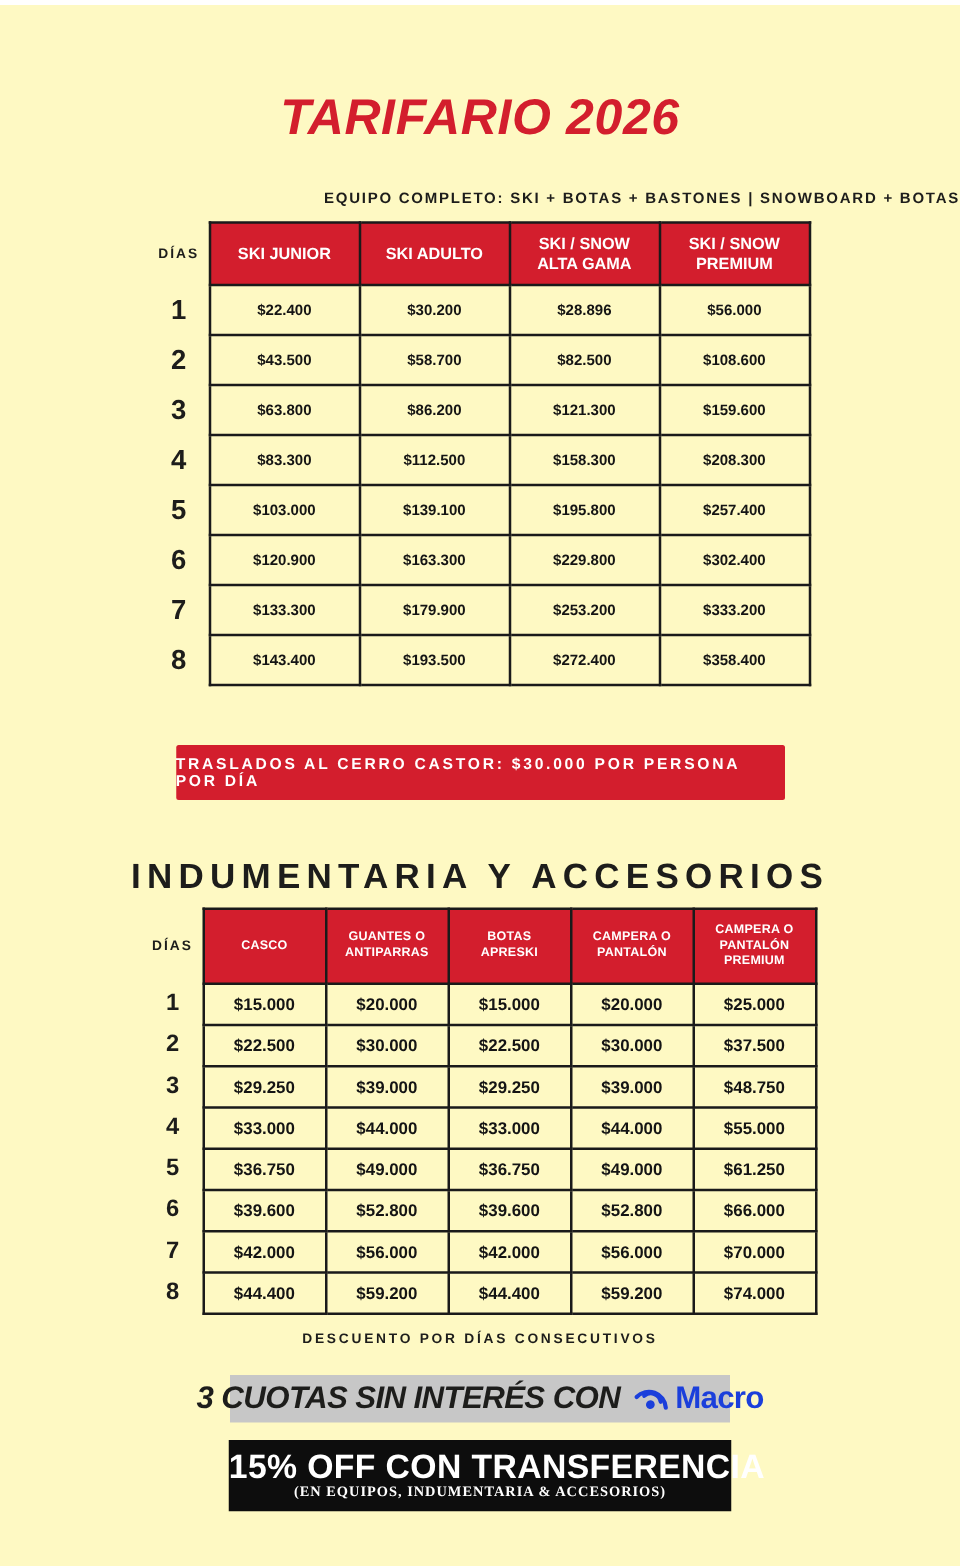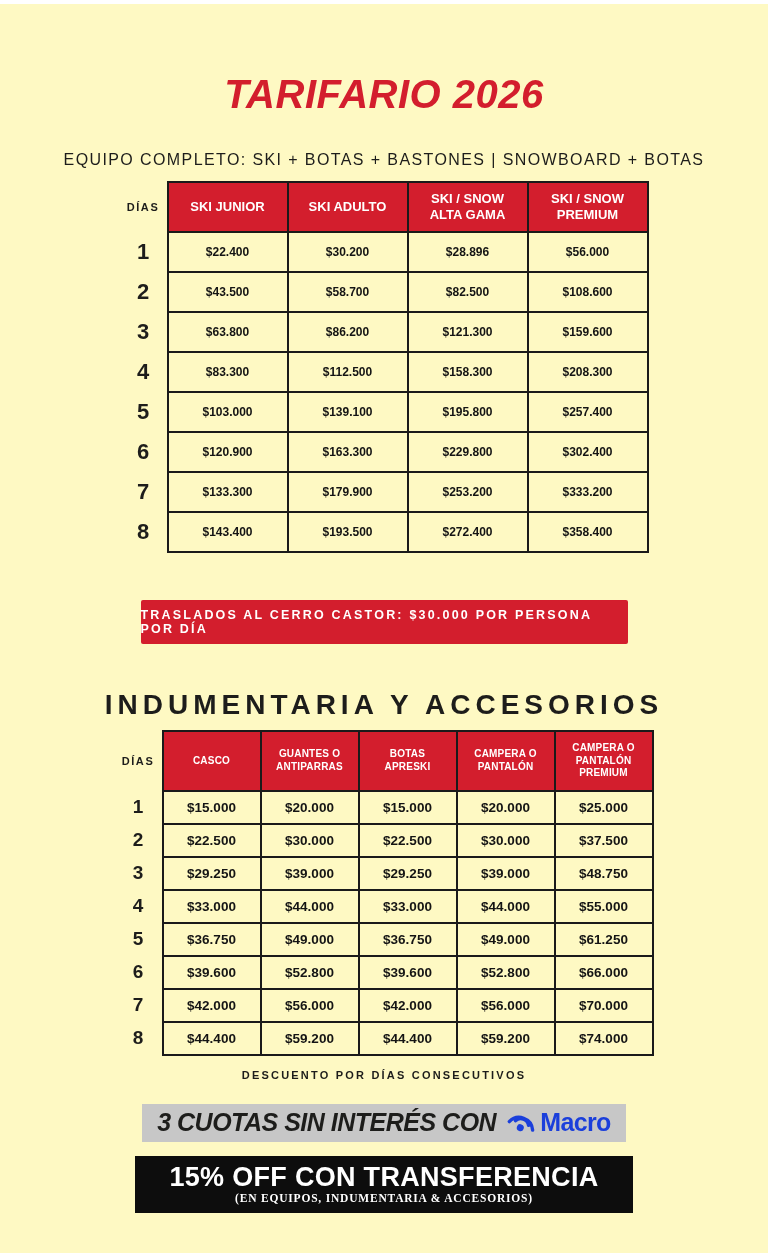--- a/index.html
+++ b/index.html
@@ -12,22 +12,22 @@
   *{box-sizing:border-box;}
   html,body{margin:0;padding:0;background:#ffffff;}
   body{font-family:"Liberation Sans","DejaVu Sans",sans-serif;color:var(--ink);}
   .page{width:768px;height:1253px;margin:4px auto;background:#fef9c3;padding-top:70px;overflow:hidden;}
 
   h1.title{
     margin:0;text-align:center;color:var(--red);
     font-size:40px;font-weight:800;font-style:italic;letter-spacing:0.5px;line-height:1;
   }
   .subtitle{
-    margin-top:37px;text-align:center;
-    font-size:16px;font-weight:400;letter-spacing:1.4px;color:var(--ink);
+    margin-top:37px;text-align:right;
+    font-size:12px;font-weight:700;letter-spacing:1.4px;color:var(--ink);
   }
 
   table.price-table{border-collapse:collapse;margin:12px auto 0;}
   table.t2{margin-top:9px;}
   .price-table th,.price-table td{padding:0;}
   .day-col{border:none;background:transparent;width:48px;}
   th.days-label{
     font-size:11px;font-weight:700;letter-spacing:1.6px;color:var(--ink);text-align:center;
   }
   th.red-th{
@@ -58,32 +58,32 @@
     margin:46px 0 0;text-align:center;color:var(--ink);
     font-size:28px;font-weight:800;letter-spacing:5px;line-height:1.1;
   }
 
   .discount-note{
     margin-top:13px;text-align:center;
     font-size:11px;font-weight:700;letter-spacing:2.2px;color:var(--ink);
   }
 
   .gray-banner{
-    margin:23px auto 0;width:484px;height:38px;background:var(--gray);
+    margin:23px auto 0;width:400px;height:38px;background:var(--gray);
     display:flex;align-items:center;justify-content:center;gap:9px;
   }
   .cuotas-text{
     font-style:italic;font-weight:800;font-size:25px;letter-spacing:-0.5px;color:#1d1d1b;
     white-space:nowrap;
   }
   .macro-logo{display:inline-flex;align-items:center;gap:1px;}
   .macro-text{font-weight:700;font-size:25px;color:var(--blue);letter-spacing:-0.6px;}
 
   .black-banner{
-    margin:14px auto 0;width:498px;background:var(--blk);color:#fff;
+    margin:14px auto 0;width:402px;background:var(--blk);color:#fff;
     text-align:center;padding:7px 0 9px;
   }
   .bb-line1{font-size:27px;font-weight:700;letter-spacing:0.3px;line-height:1.05;white-space:nowrap;}
   .bb-line2{font-size:11.5px;font-weight:700;letter-spacing:0.8px;margin-top:1px;white-space:nowrap;font-family:Liberation Serif, serif;}
 </style>
 </head>
 <body>
 
 <div class="page">
 

